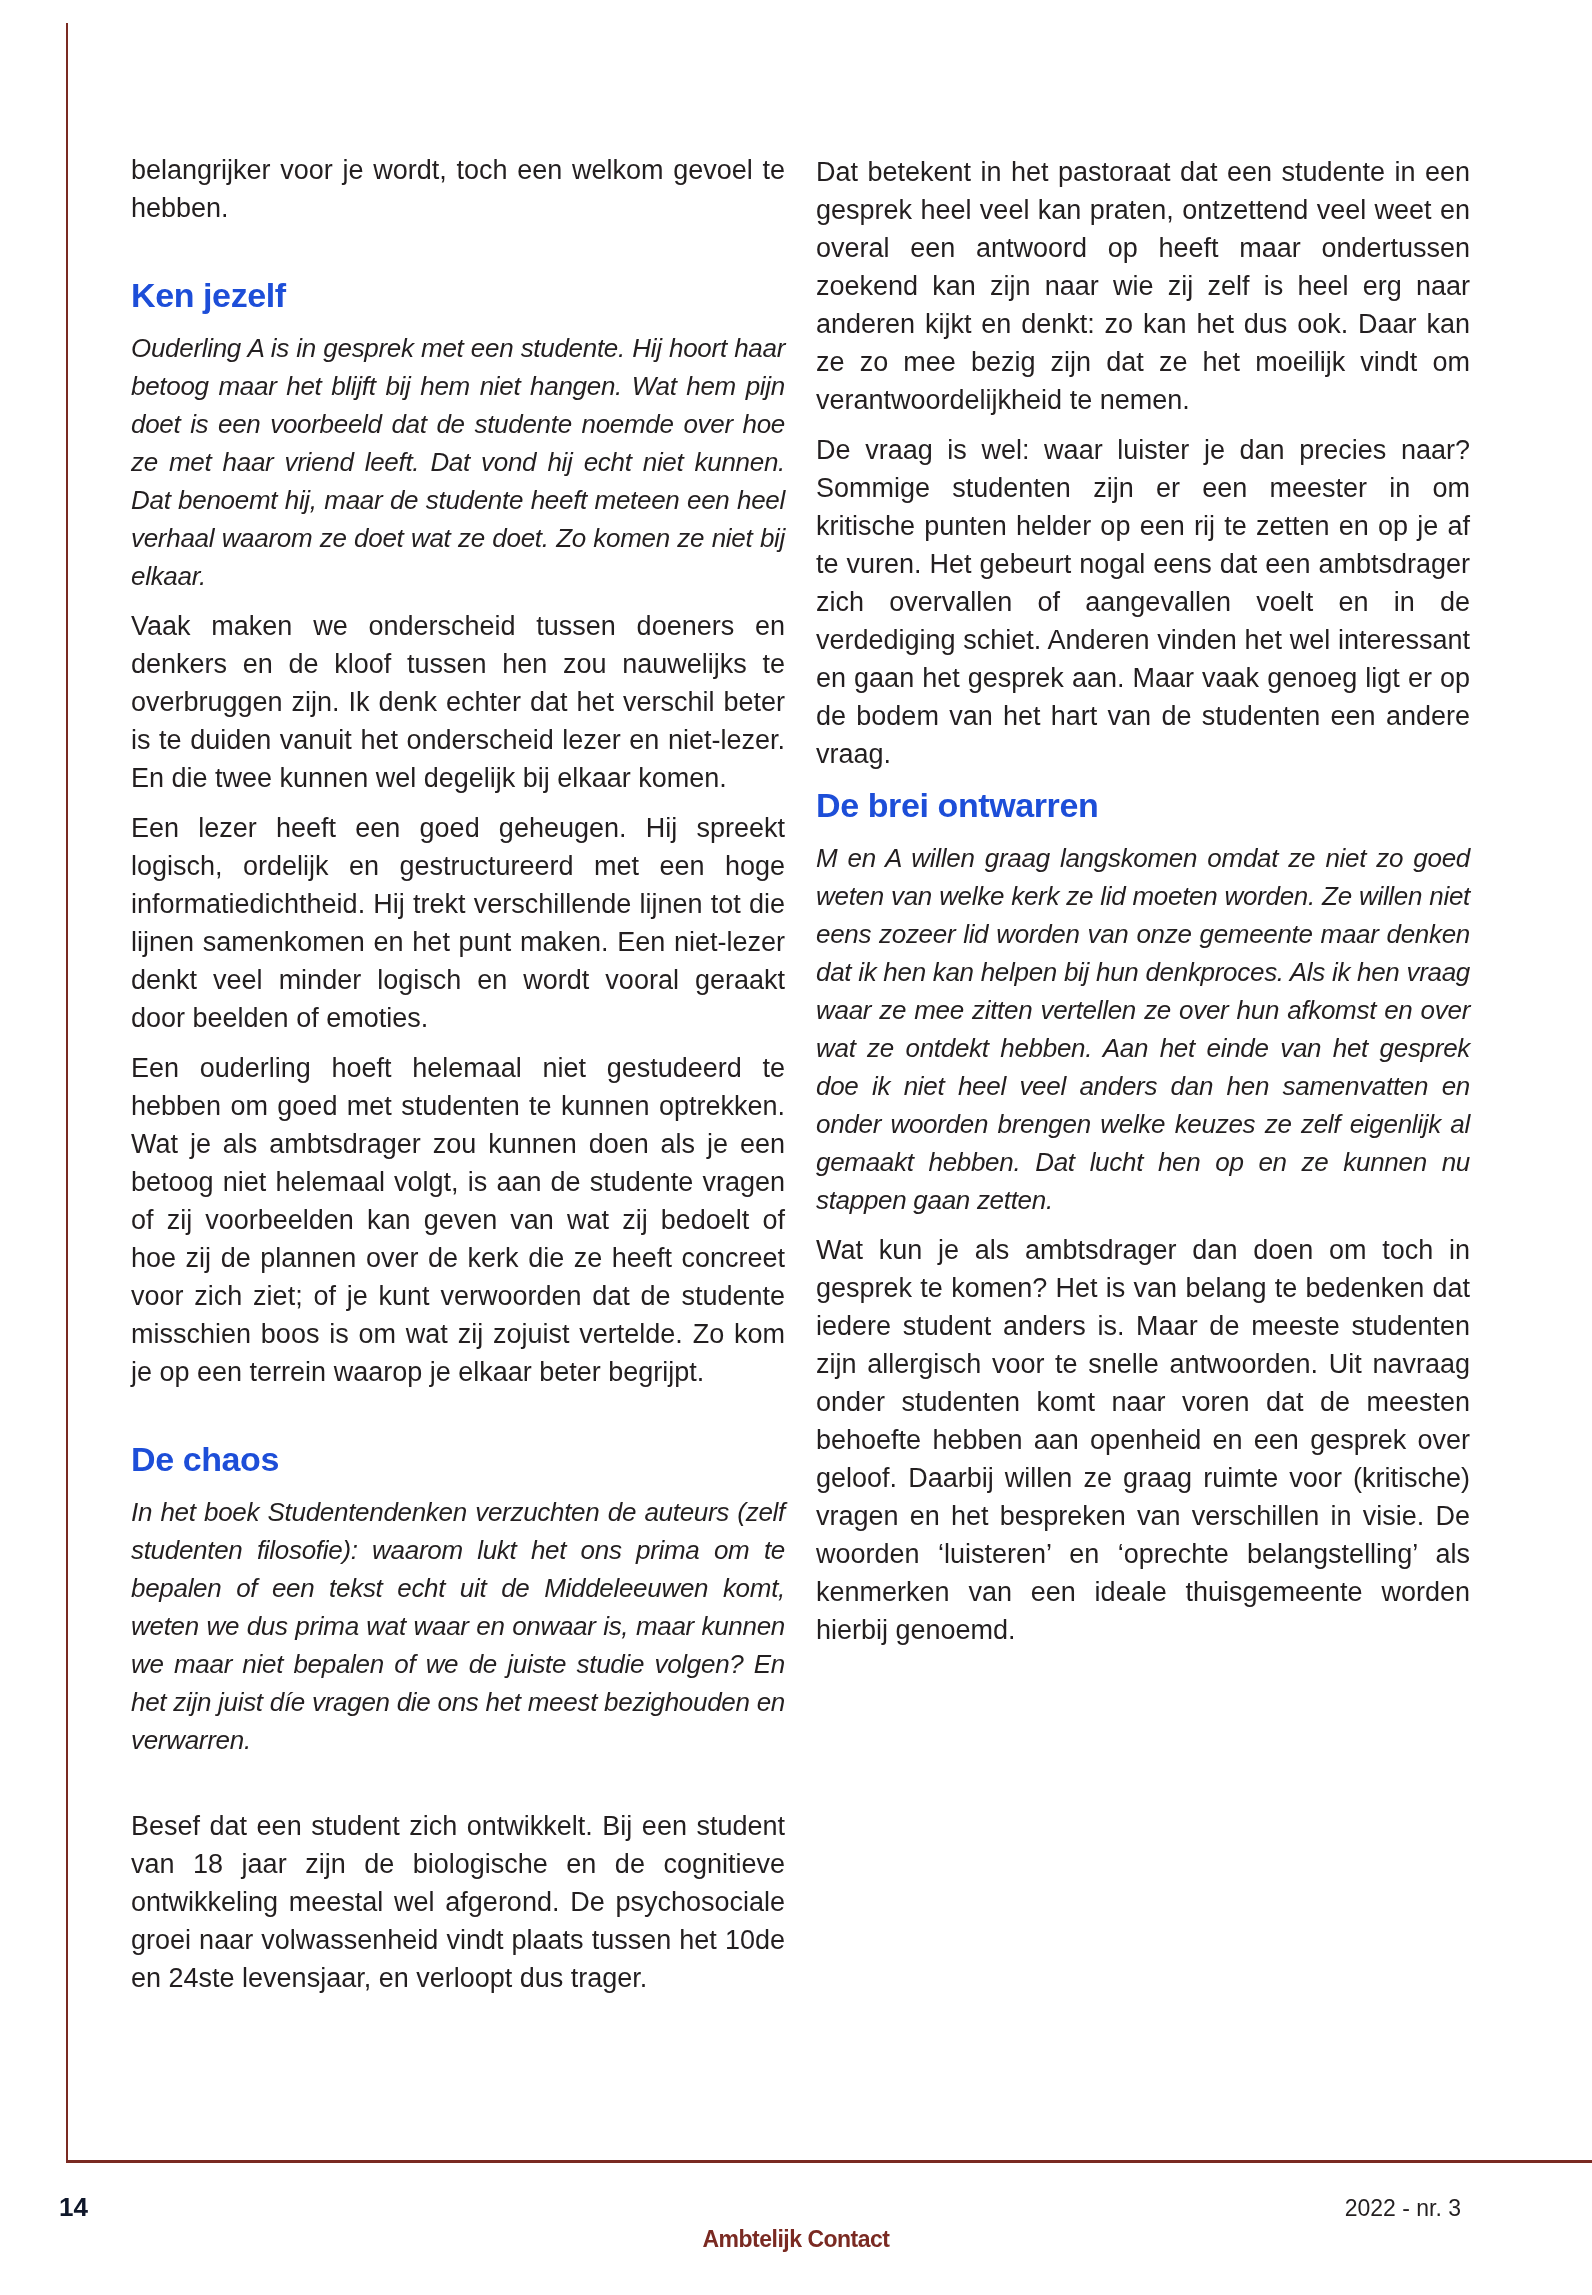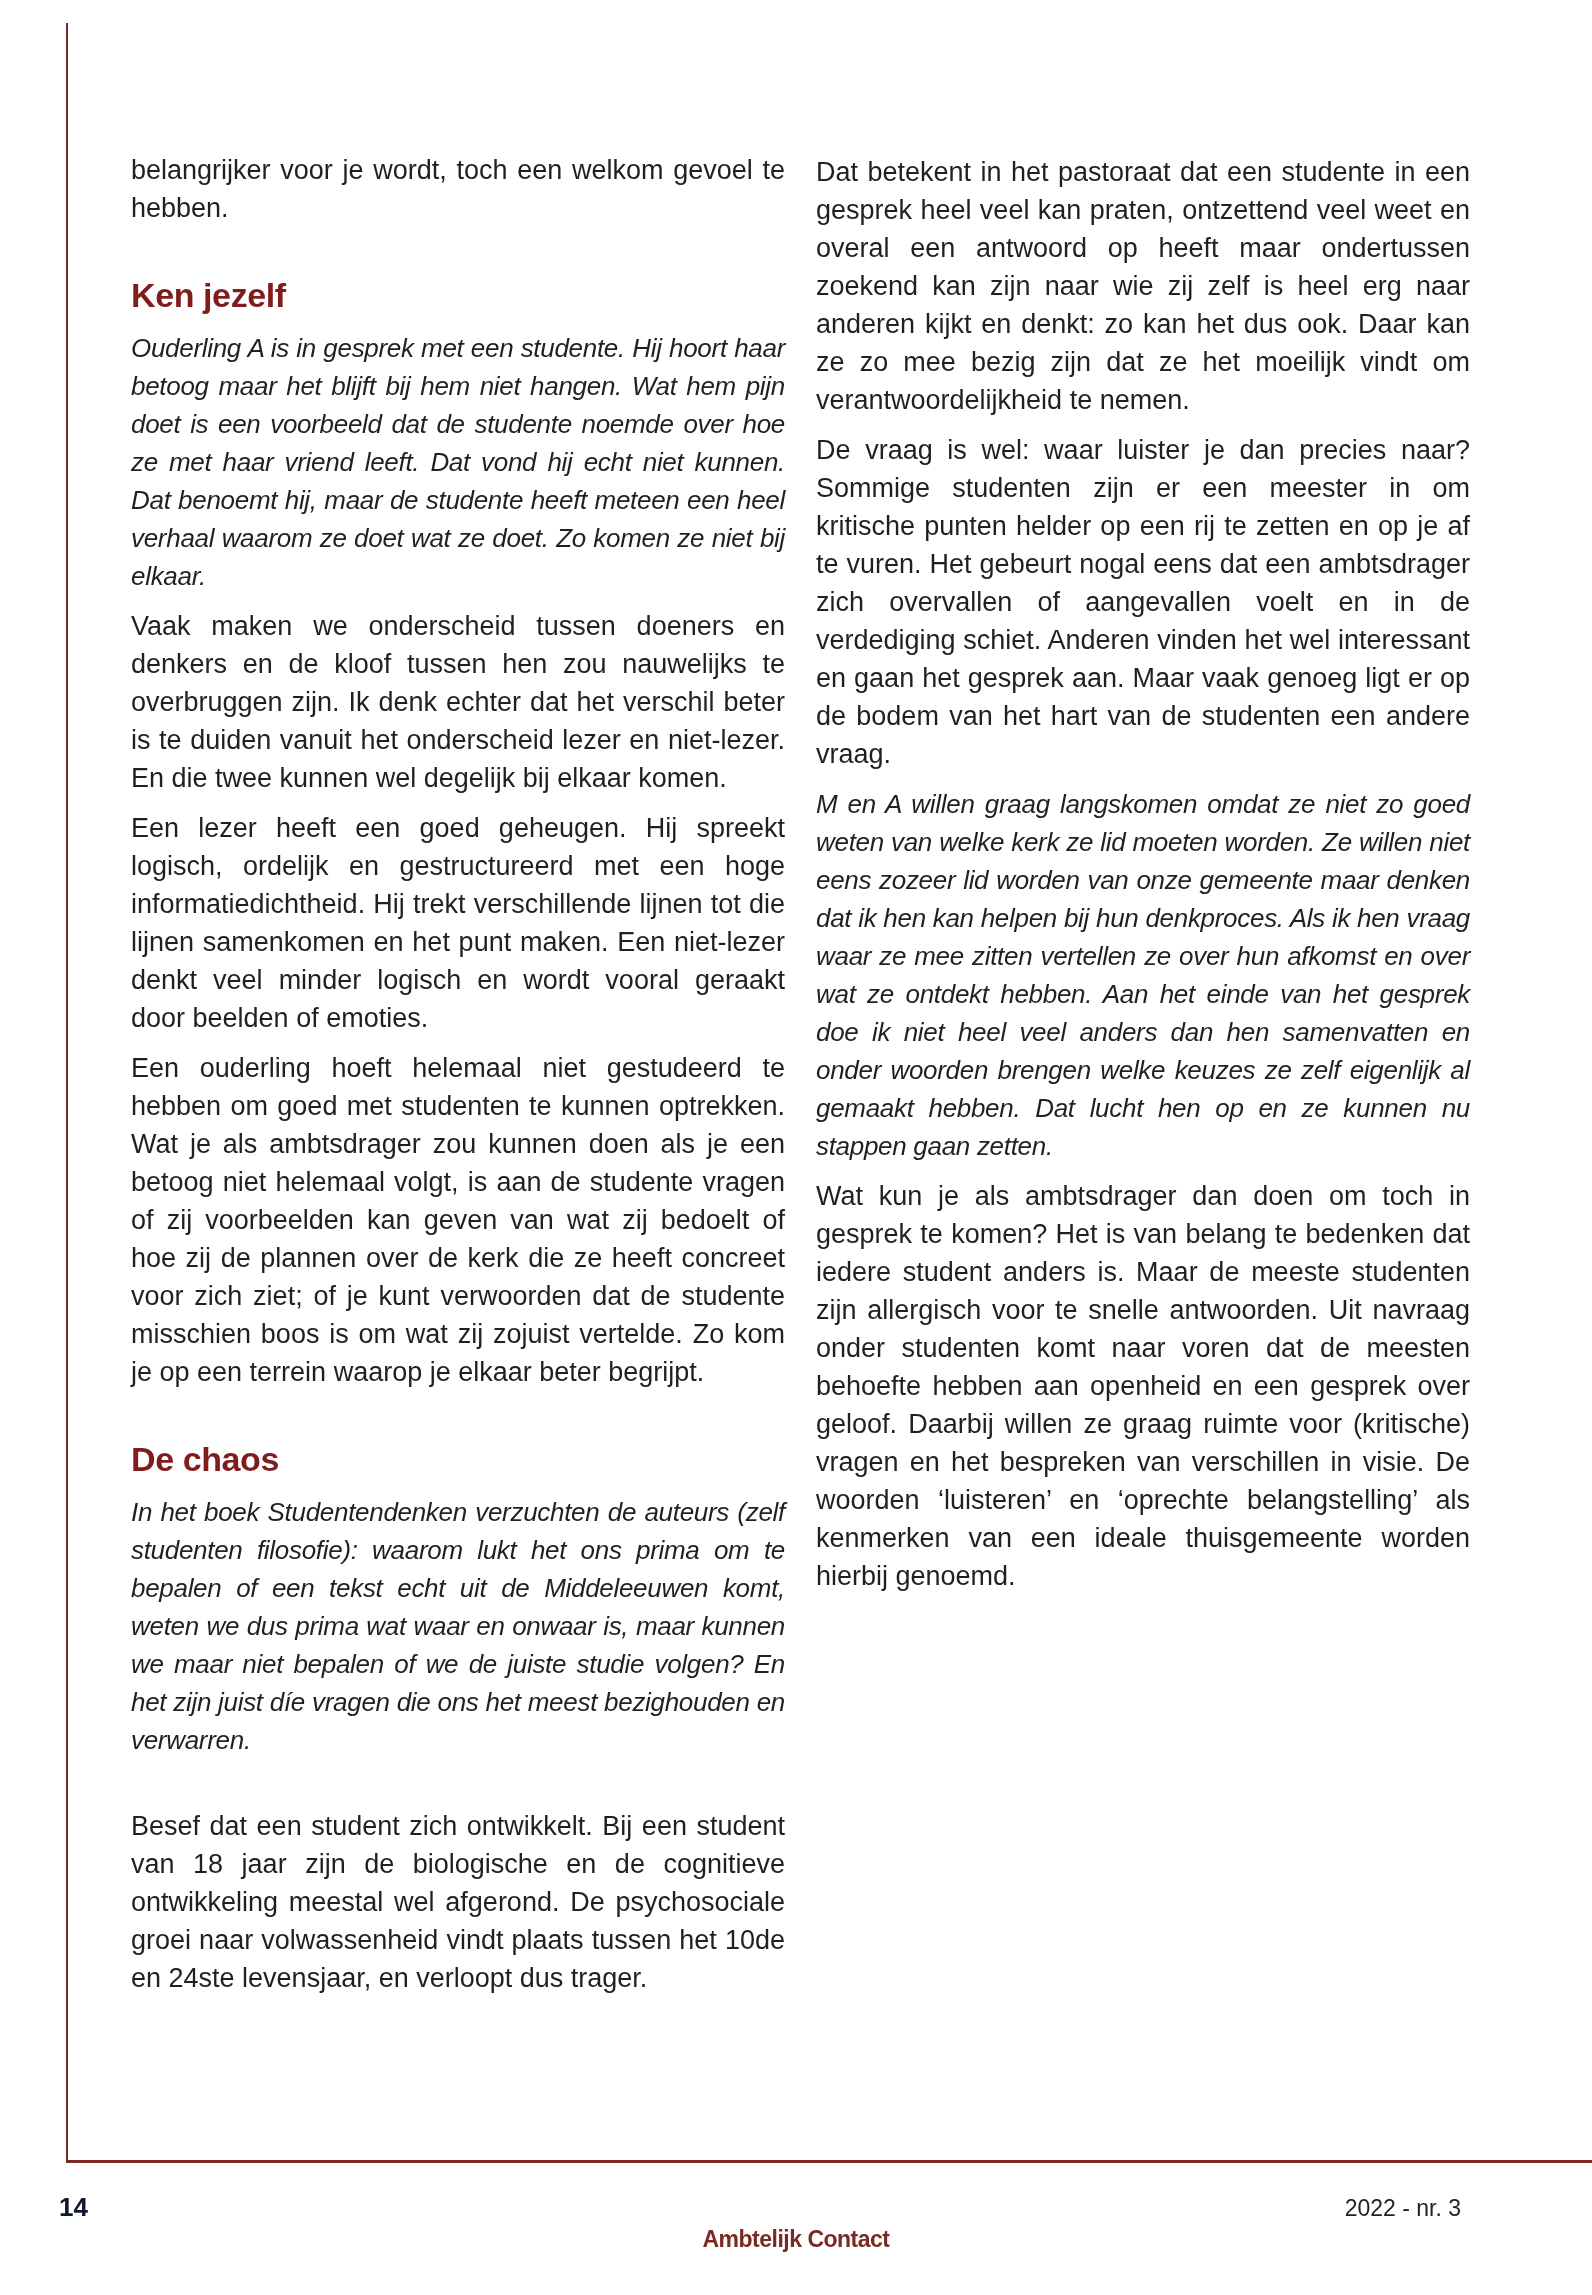--- a/index.html
+++ b/index.html
@@ -5,21 +5,21 @@
   html, body { margin: 0; padding: 0; background: #ffffff; }
   body { width: 1592px; height: 2295px; position: relative; overflow: hidden; font-family: "Liberation Sans", sans-serif; color: #231f20; }
   .frame-left { position: absolute; left: 66px; top: 23px; width: 1.7px; height: 2138px; background: #7a2a22; }
   .frame-bottom { position: absolute; left: 66px; top: 2160px; width: 1527px; height: 2.6px; background: #7a2a22; }
   .column { position: absolute; top: 151px; width: 654px; font-size: 27px; line-height: 38px; text-align: justify; hyphens: manual; }
   .col-left { left: 131px; }
   .col-right { left: 816px; top: 153px; }
   .column p { margin: 0 0 12px 0; }
   .column p.italic { font-style: italic; font-size: 26px; letter-spacing: -0.3px; }
   .column p.gap-after { margin-bottom: 48px; }
-  .column h2 { color: #7f1d1d; font-weight: bold; font-size: 34px; line-height: 40px; margin: 0 0 14px 0; letter-spacing: -0.4px; }
+  .column h2 { color: #1d4ed8; font-weight: bold; font-size: 34px; line-height: 40px; margin: 0 0 14px 0; letter-spacing: -0.4px; }
   .column h2.first { margin-top: 0; }
   .footer-page { position: absolute; left: 59px; top: 2192px; font-size: 26px; font-weight: bold; color: #0f172a; }
   .footer-title { position: absolute; left: 0; width: 1592px; top: 2195px; text-align: center; font-size: 23px; font-weight: bold; color: #7a2a22; letter-spacing: -0.5px; margin-top: 31px; }
   .footer-issue { position: absolute; right: 131px; top: 2195px; font-size: 23px; color: #231f20; }
 </style>
 </head>
 <body>
 
 <div class="frame-left"></div>
 <div class="frame-bottom"></div>
@@ -35,20 +35,21 @@
 
   <h2>De chaos</h2>
   <p class="italic gap-after">In het boek Studentendenken verzuchten de auteurs (zelf studenten filosofie): waarom lukt het ons prima om te bepalen of een tekst echt uit de Middeleeuwen komt, weten we dus prima wat waar en onwaar is, maar kunnen we maar niet bepalen of we de juiste studie volgen? En het zijn juist díe vragen die ons het meest bezighouden en verwarren.</p>
   <p>Besef dat een student zich ontwikkelt. Bij een stu­dent van 18 jaar zijn de biologische en de cogni­tieve ontwikkeling meestal wel afgerond. De psy­chosociale groei naar volwassenheid vindt plaats tussen het 10de en 24ste levensjaar, en verloopt dus trager.</p>
 </div>
 
 <div class="column col-right">
   <p>Dat betekent in het pastoraat dat een studente in een gesprek heel veel kan praten, ontzettend veel weet en overal een antwoord op heeft maar ondertussen zoekend kan zijn naar wie zij zelf is heel erg naar anderen kijkt en denkt: zo kan het dus ook. Daar kan ze zo mee bezig zijn dat ze het moeilijk vindt om verantwoordelijkheid te nemen.</p>
   <p>De vraag is wel: waar luister je dan precies naar? Sommige studenten zijn er een meester in om kritische punten helder op een rij te zetten en op je af te vuren. Het gebeurt nogal eens dat een ambtsdrager zich overvallen of aangevallen voelt en in de verdediging schiet. Anderen vinden het wel interessant en gaan het gesprek aan. Maar vaak genoeg ligt er op de bodem van het hart van de studenten een andere vraag.</p>
 
+  <h2>De brei ontwarren</h2>
   <p class="italic">M en A willen graag langskomen omdat ze niet zo goed weten van welke kerk ze lid moeten worden. Ze willen niet eens zozeer lid worden van onze gemeen­te maar denken dat ik hen kan helpen bij hun denk­proces. Als ik hen vraag waar ze mee zitten vertellen ze over hun afkomst en over wat ze ontdekt hebben. Aan het einde van het gesprek doe ik niet heel veel anders dan hen samenvatten en onder woorden brengen welke keuzes ze zelf eigenlijk al gemaakt hebben. Dat lucht hen op en ze kunnen nu stappen gaan zetten.</p>
   <p>Wat kun je als ambtsdrager dan doen om toch in gesprek te komen? Het is van belang te bedenken dat iedere student anders is. Maar de meeste stu­denten zijn allergisch voor te snelle antwoorden. Uit navraag onder studenten komt naar voren dat de meesten behoefte hebben aan openheid en een gesprek over geloof. Daarbij willen ze graag ruimte voor (kritische) vragen en het bespreken van verschillen in visie. De woorden ‘luisteren’ en ‘oprechte belangstelling’ als kenmerken van een ideale thuisgemeente worden hierbij genoemd.</p>
 </div>
 
 <div class="footer-page">14</div>
 <div class="footer-title">Ambtelijk Contact</div>
 <div class="footer-issue">2022 - nr. 3</div>
 
 
 </body></html>

